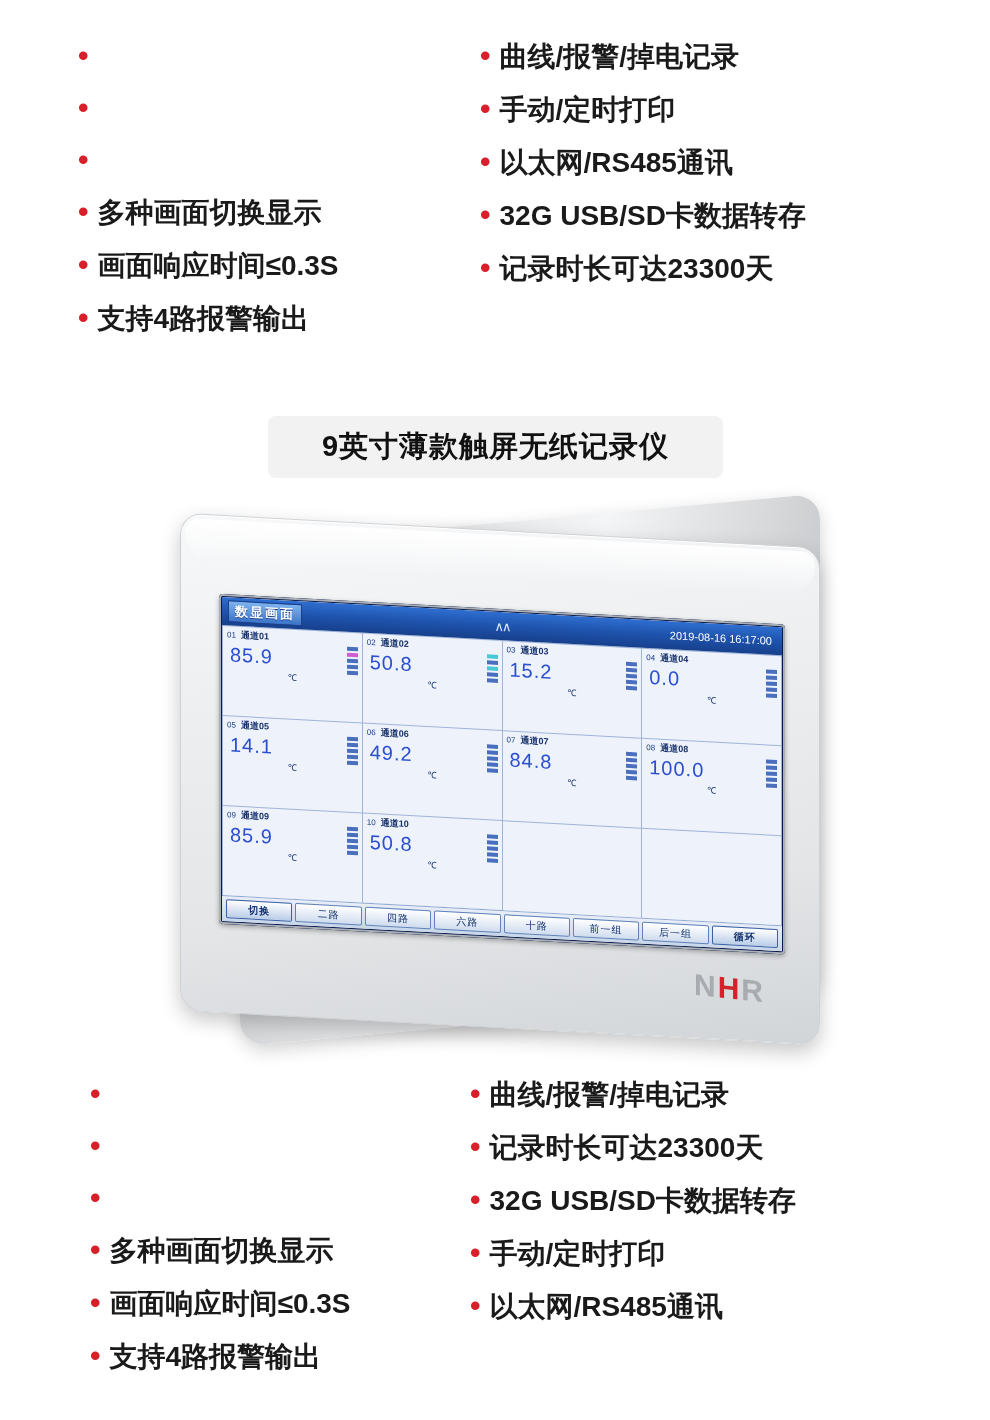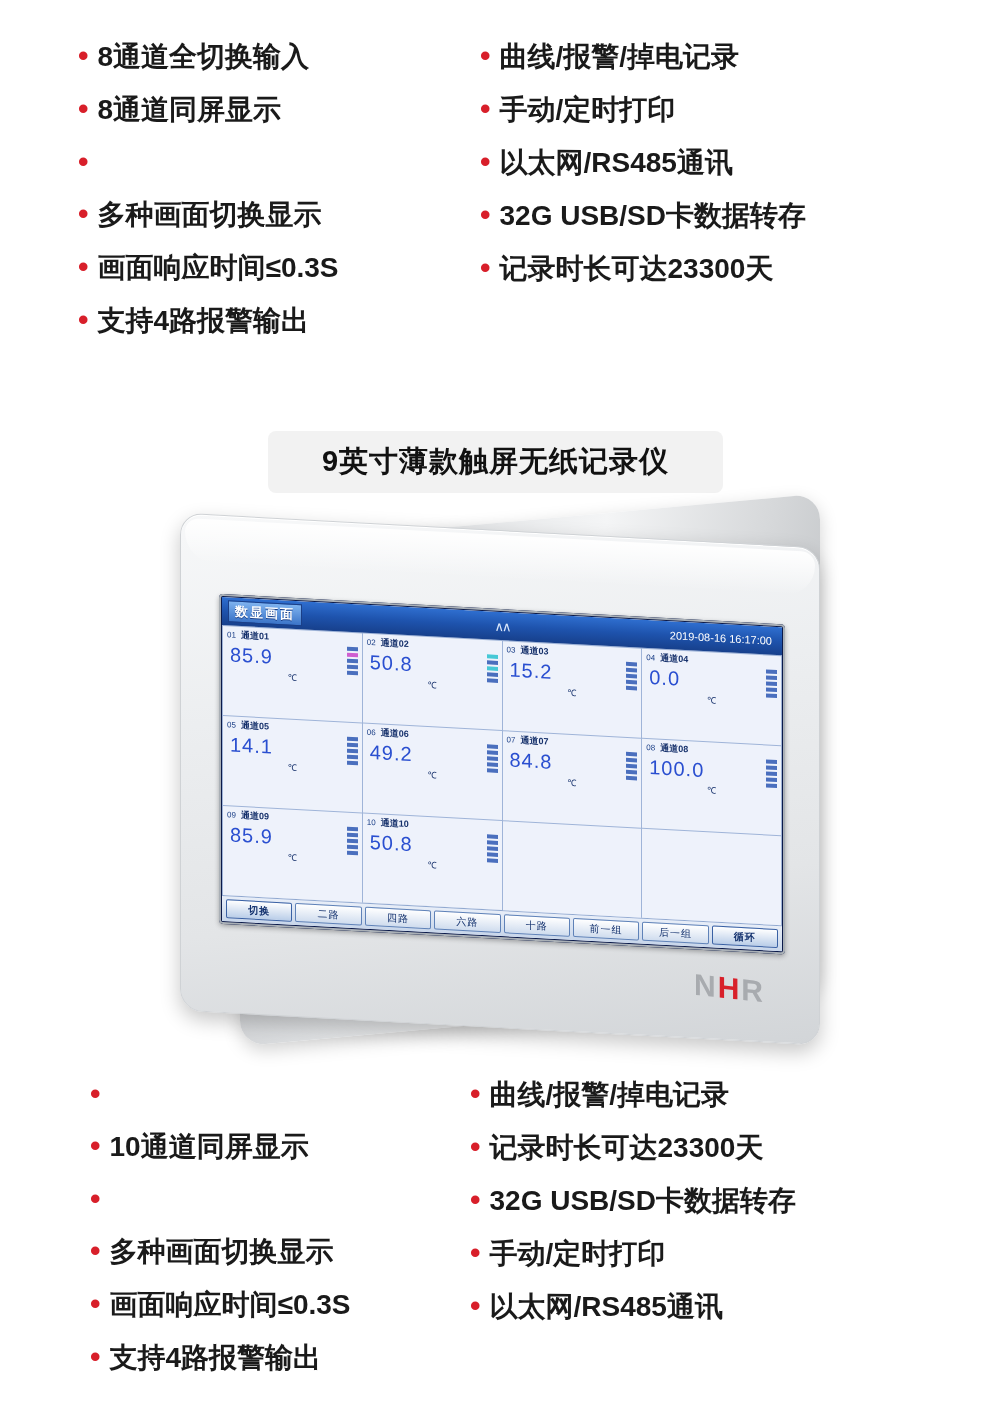--- a/index.html
+++ b/index.html
@@ -48,21 +48,21 @@
 
   #top-features { top: 30px; }
   #bottom-features { top: 1068px; }
   #bottom-features .feature-col.left { padding-left: 90px; }
   #bottom-features .feature-col.right { padding-left: 30px; }
 
   
   .title-pill {
     position: absolute;
     left: 268px;
-    top: 431px;
+    top: 416px;
     width: 455px;
     height: 62px;
     background: #f2f2f2;
     border-radius: 8px;
     display: flex;
     align-items: center;
     justify-content: center;
     font-size: 29px;
     font-weight: 700;
     color: #111;
@@ -274,25 +274,23 @@
 </style>
 </head>
 <body>
 
 <div class="page">
 
   <div class="feature-block" id="top-features">
     <div class="feature-col left">
       <div class="feature-item">
           <span class="bullet">•</span>
-          <span>8通道全切换输入</span>
-        </div>
-      <div class="feature-item">
-          <span class="bullet">•</span>
-          <span>8通道同屏显示</span>
+        </div>
+      <div class="feature-item">
+          <span class="bullet">•</span>
         </div>
       <div class="feature-item">
           <span class="bullet">•</span>
         </div>
       <div class="feature-item">
           <span class="bullet">•</span>
           <span>多种画面切换显示</span>
         </div>
       <div class="feature-item">
           <span class="bullet">•</span>
@@ -528,21 +526,20 @@
     </div>
   </div>
 
   <div class="feature-block" id="bottom-features">
     <div class="feature-col left">
       <div class="feature-item">
           <span class="bullet">•</span>
         </div>
       <div class="feature-item">
           <span class="bullet">•</span>
-          <span>10通道同屏显示</span>
         </div>
       <div class="feature-item">
           <span class="bullet">•</span>
         </div>
       <div class="feature-item">
           <span class="bullet">•</span>
           <span>多种画面切换显示</span>
         </div>
       <div class="feature-item">
           <span class="bullet">•</span>

